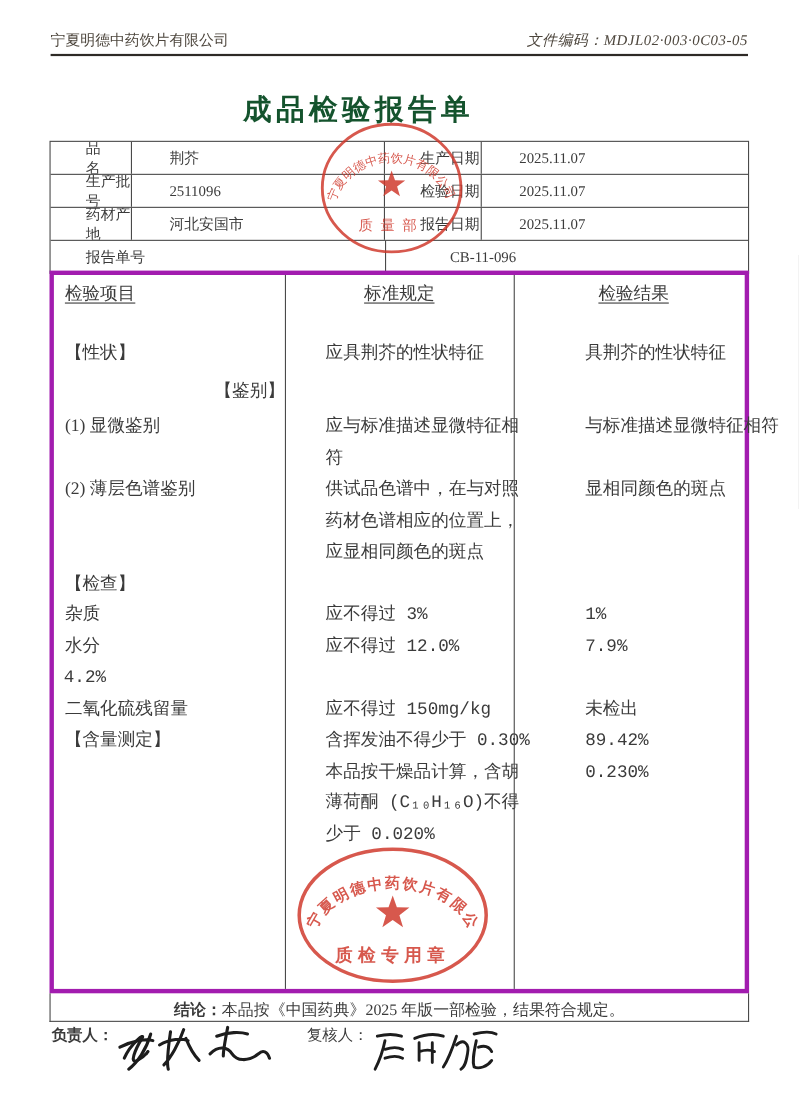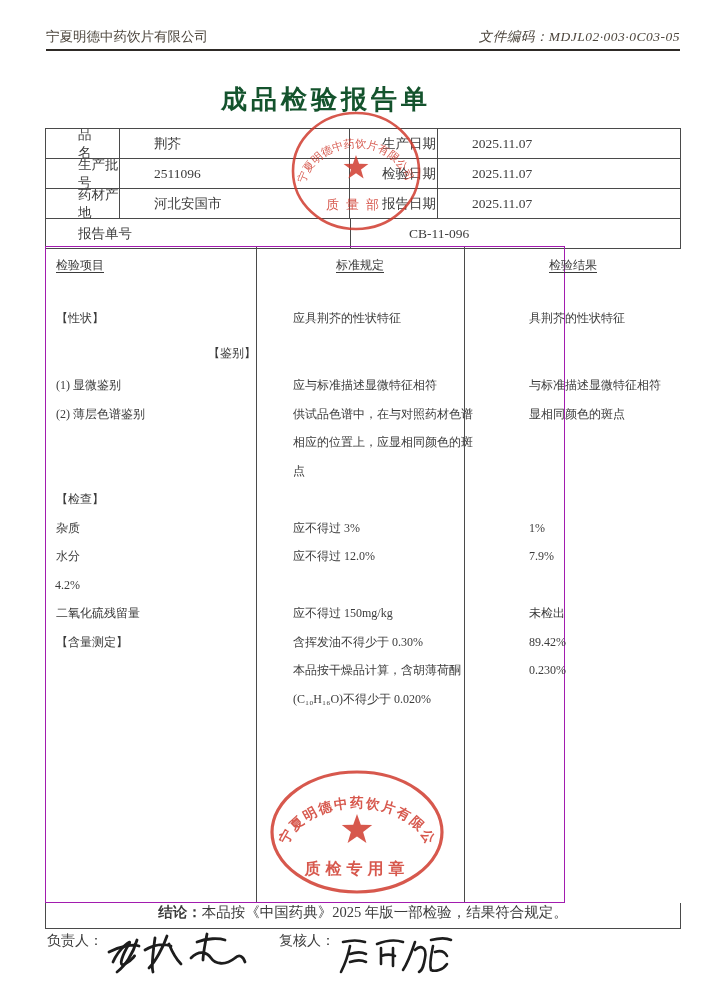--- a/index.html
+++ b/index.html
@@ -27,51 +27,51 @@
     position:absolute;top:128px;left:45px;width:636px;
     border:1px solid #4a4a4a;box-sizing:border-box;font-size:13.5px;
   }
   .irow{display:grid;grid-template-columns:74px 230px 88px 244px;height:29px;border-bottom:1px solid #4a4a4a;}
   .irow:last-child{border-bottom:none;grid-template-columns:305px 331px;gap:24px;}
   .icell{display:flex;align-items:center;border-right:1px solid #4a4a4a;padding-left:8px;box-sizing:border-box;overflow:hidden;margin-left:24px;}
   .icell.val{padding-left:10px;}
   .irow .icell:last-child{border-right:none;}
   
   .main{
-    position:absolute;top:246px;left:45px;width:520px;height:657px;
-    border:1px solid #a21caf;box-sizing:border-box;font-size:12px;
+    position:absolute;top:246px;left:45px;width:636px;height:657px;
+    border:4px solid #a21caf;box-sizing:border-box;font-size:16px;
   }
   .vline{position:absolute;top:0;bottom:0;width:1px;background:#4a4a4a;}
   .vline.v1{left:210px;} .vline.v2{left:418px;}
   .mhead{display:grid;grid-template-columns:210px 208px 218px;padding-top:7px;line-height:22px;}
   .mhead .hc{text-decoration:underline;text-underline-offset:3px;}
   .mhead .hc.c1{padding-left:10px;}
   .mhead .hc.c2,.mhead .hc.c3{text-align:center;}
   .mbody{padding-top:28px;}
   .mrow{display:grid;grid-template-columns:210px 208px 218px;line-height:28.5px;gap:28px;}
   .mrow .c1{padding-left:10px;}
-  .mrow .c2,.mrow .c3{padding-left:9px;padding-right:8px;}
+  .mrow .c2,.mrow .c3{padding-left:9px;padding-right:8px;font-family:Liberation Mono, monospace;}
   .mrow.g6{margin-top:6px;text-align:right;}
   .mrow.g4{margin-top:4px;}
   
   .concl{
     position:absolute;top:903px;left:45px;width:636px;height:26px;
     border:1px solid #4a4a4a;border-top:none;box-sizing:border-box;
-    display:flex;align-items:flex-start;justify-content:center;font-size:14.5px;
+    display:flex;align-items:flex-end;justify-content:center;font-size:14.5px;
   }
   .concl b{font-weight:bold;}
   
   .sigs{
     position:absolute;top:928px;left:45px;width:640px;height:60px;
     display:flex;align-items:flex-start;font-size:14px;
   }
   .sig-group{display:flex;align-items:flex-start;}
   .sig-group .role{padding-top:4px;white-space:nowrap;}
   .sig-svg{margin-top:0;}
-  .sg1{margin-left:2px;} .sg2{margin-left:26px;} .sg3{margin-left:30px;}
+  .sg1{margin-left:2px;font-weight:bold;} .sg2{margin-left:26px;} .sg3{margin-left:30px;}
   
   .stamp{position:absolute;pointer-events:none;opacity:.83;}
   .stamp-top{top:108px;left:288px;}
   .stamp-bottom{top:768px;left:268px;}
   svg text{font-family:"Liberation Sans","DejaVu Sans",sans-serif;}
 </style>
 </head>
 <body>
 
 <div class="page">

